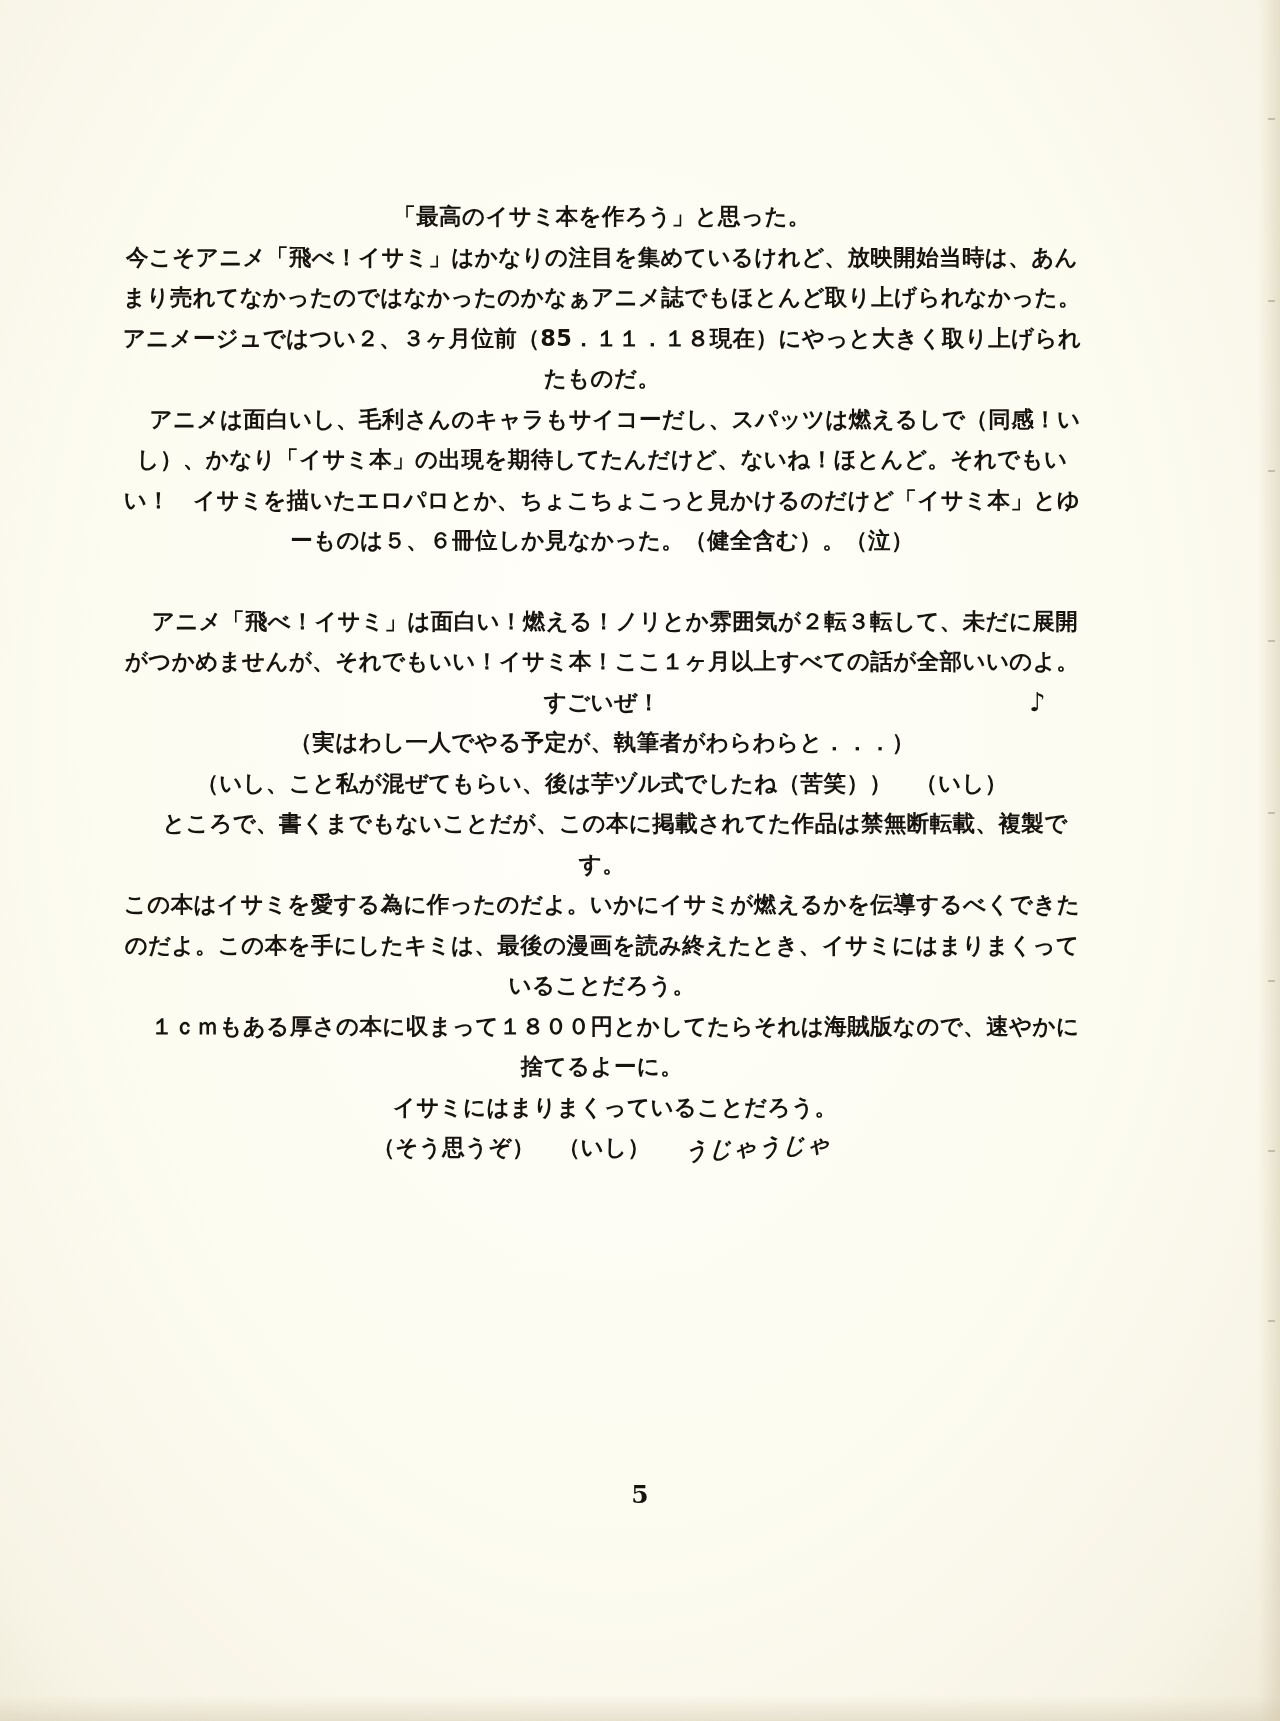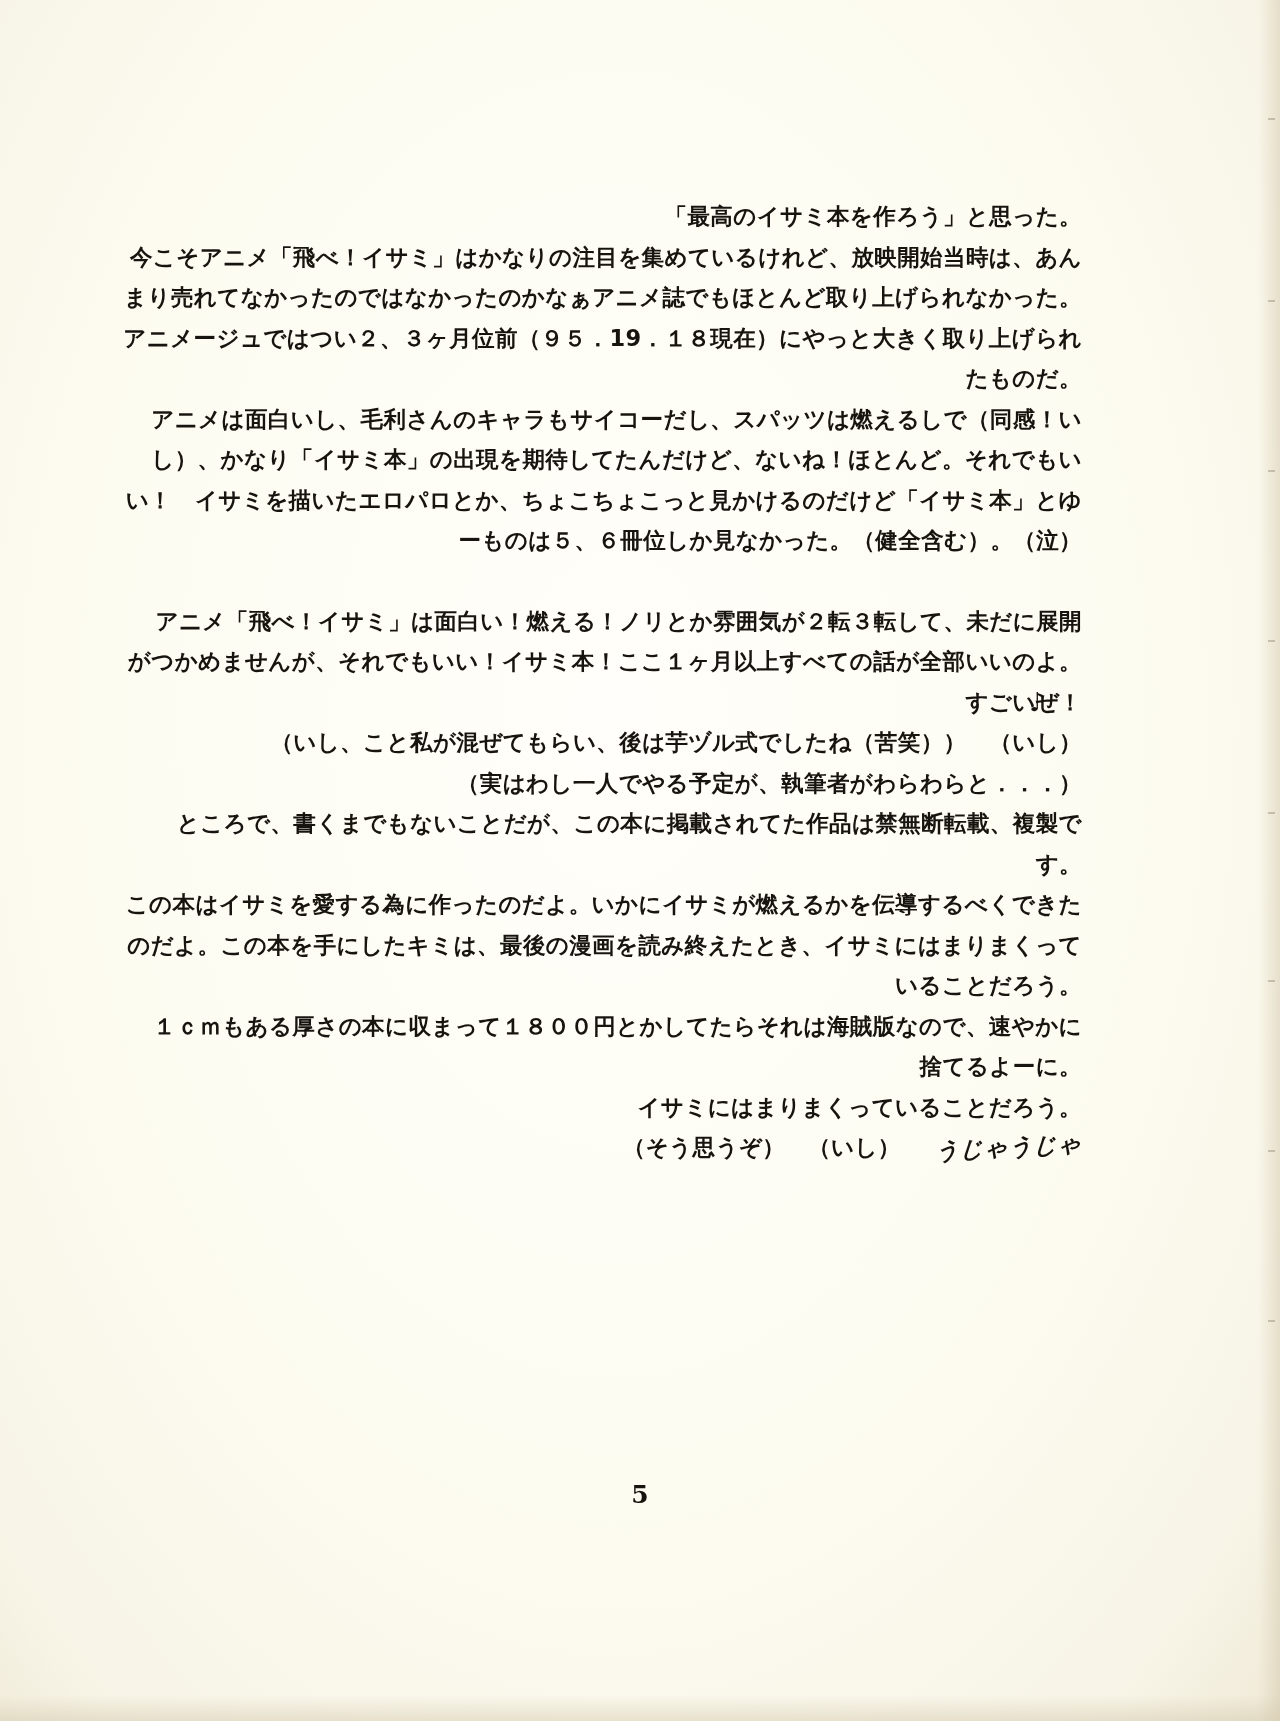--- a/index.html
+++ b/index.html
@@ -61,21 +61,21 @@
     left: 122px;
     top: 196px;
     width: 960px;
   }
 
   .body-text {
     font-size: 22.5px;
     line-height: 40.5px;
     color: #17130f;
     letter-spacing: 0.4px;
-    text-align: right;
+    text-align: center;
     font-weight: 600;
     font-family: "DejaVu Sans", sans-serif;
   }
   .para {
     margin: 0;
     white-space: pre-wrap;
   }
   .para.indent {
     text-indent: 26px;
   }
@@ -132,32 +132,32 @@
     <i style="top:812px"></i>
     <i style="top:980px"></i>
     <i style="top:1150px"></i>
     <i style="top:1320px"></i>
   </div>
 
   <div class="content">
     <div class="body-text">
 
       <p class="para">「最高のイサミ本を作ろう」と思った。</p>
-      <p class="para">今こそアニメ「飛べ！イサミ」はかなりの注目を集めているけれど、放映開始当時は、あんまり売れてなかったのではなかったのかなぁアニメ誌でもほとんど取り上げられなかった。アニメージュではつい２、３ヶ月位前（９５．19．１８現在）にやっと大きく取り上げられたものだ。</p>
+      <p class="para">今こそアニメ「飛べ！イサミ」はかなりの注目を集めているけれど、放映開始当時は、あんまり売れてなかったのではなかったのかなぁアニメ誌でもほとんど取り上げられなかった。アニメージュではつい２、３ヶ月位前（85．１１．１８現在）にやっと大きく取り上げられたものだ。</p>
       <p class="para indent">アニメは面白いし、毛利さんのキャラもサイコーだし、スパッツは燃えるしで（同感！いし）、かなり「イサミ本」の出現を期待してたんだけど、ないね！ほとんど。それでもいい！　イサミを描いたエロパロとか、ちょこちょこっと見かけるのだけど「イサミ本」とゆーものは５、６冊位しか見なかった。（健全含む）。（泣）</p>
 
       <div class="gap"></div>
 
       <div class="note-line">
         <p class="para indent">アニメ「飛べ！イサミ」は面白い！燃える！ノリとか雰囲気が２転３転して、未だに展開がつかめませんが、それでもいい！イサミ本！ここ１ヶ月以上すべての話が全部いいのよ。すごいぜ！</p>
         <span class="music-note" style="bottom:0;">♪</span>
       </div>
 
+      <p class="para">（実はわし一人でやる予定が、執筆者がわらわらと．．．）</p>
       <p class="para">（いし、こと私が混ぜてもらい、後は芋ヅル式でしたね（苦笑））　（いし）</p>
-      <p class="para">（実はわし一人でやる予定が、執筆者がわらわらと．．．）</p>
       <p class="para indent">ところで、書くまでもないことだが、この本に掲載されてた作品は禁無断転載、複製です。</p>
       <p class="para">この本はイサミを愛する為に作ったのだよ。いかにイサミが燃えるかを伝導するべくできたのだよ。この本を手にしたキミは、最後の漫画を読み終えたとき、イサミにはまりまくっていることだろう。</p>
       <p class="para indent">１ｃｍもある厚さの本に収まって１８００円とかしてたらそれは海賊版なので、速やかに捨てるよーに。</p>
       <p class="para indent">イサミにはまりまくっていることだろう。</p>
 
       <p class="para"><span>（そう思うぞ）　（いし）</span><span class="handwriting">うじゃうじゃ</span></p>
 
     </div>
   </div>
 

